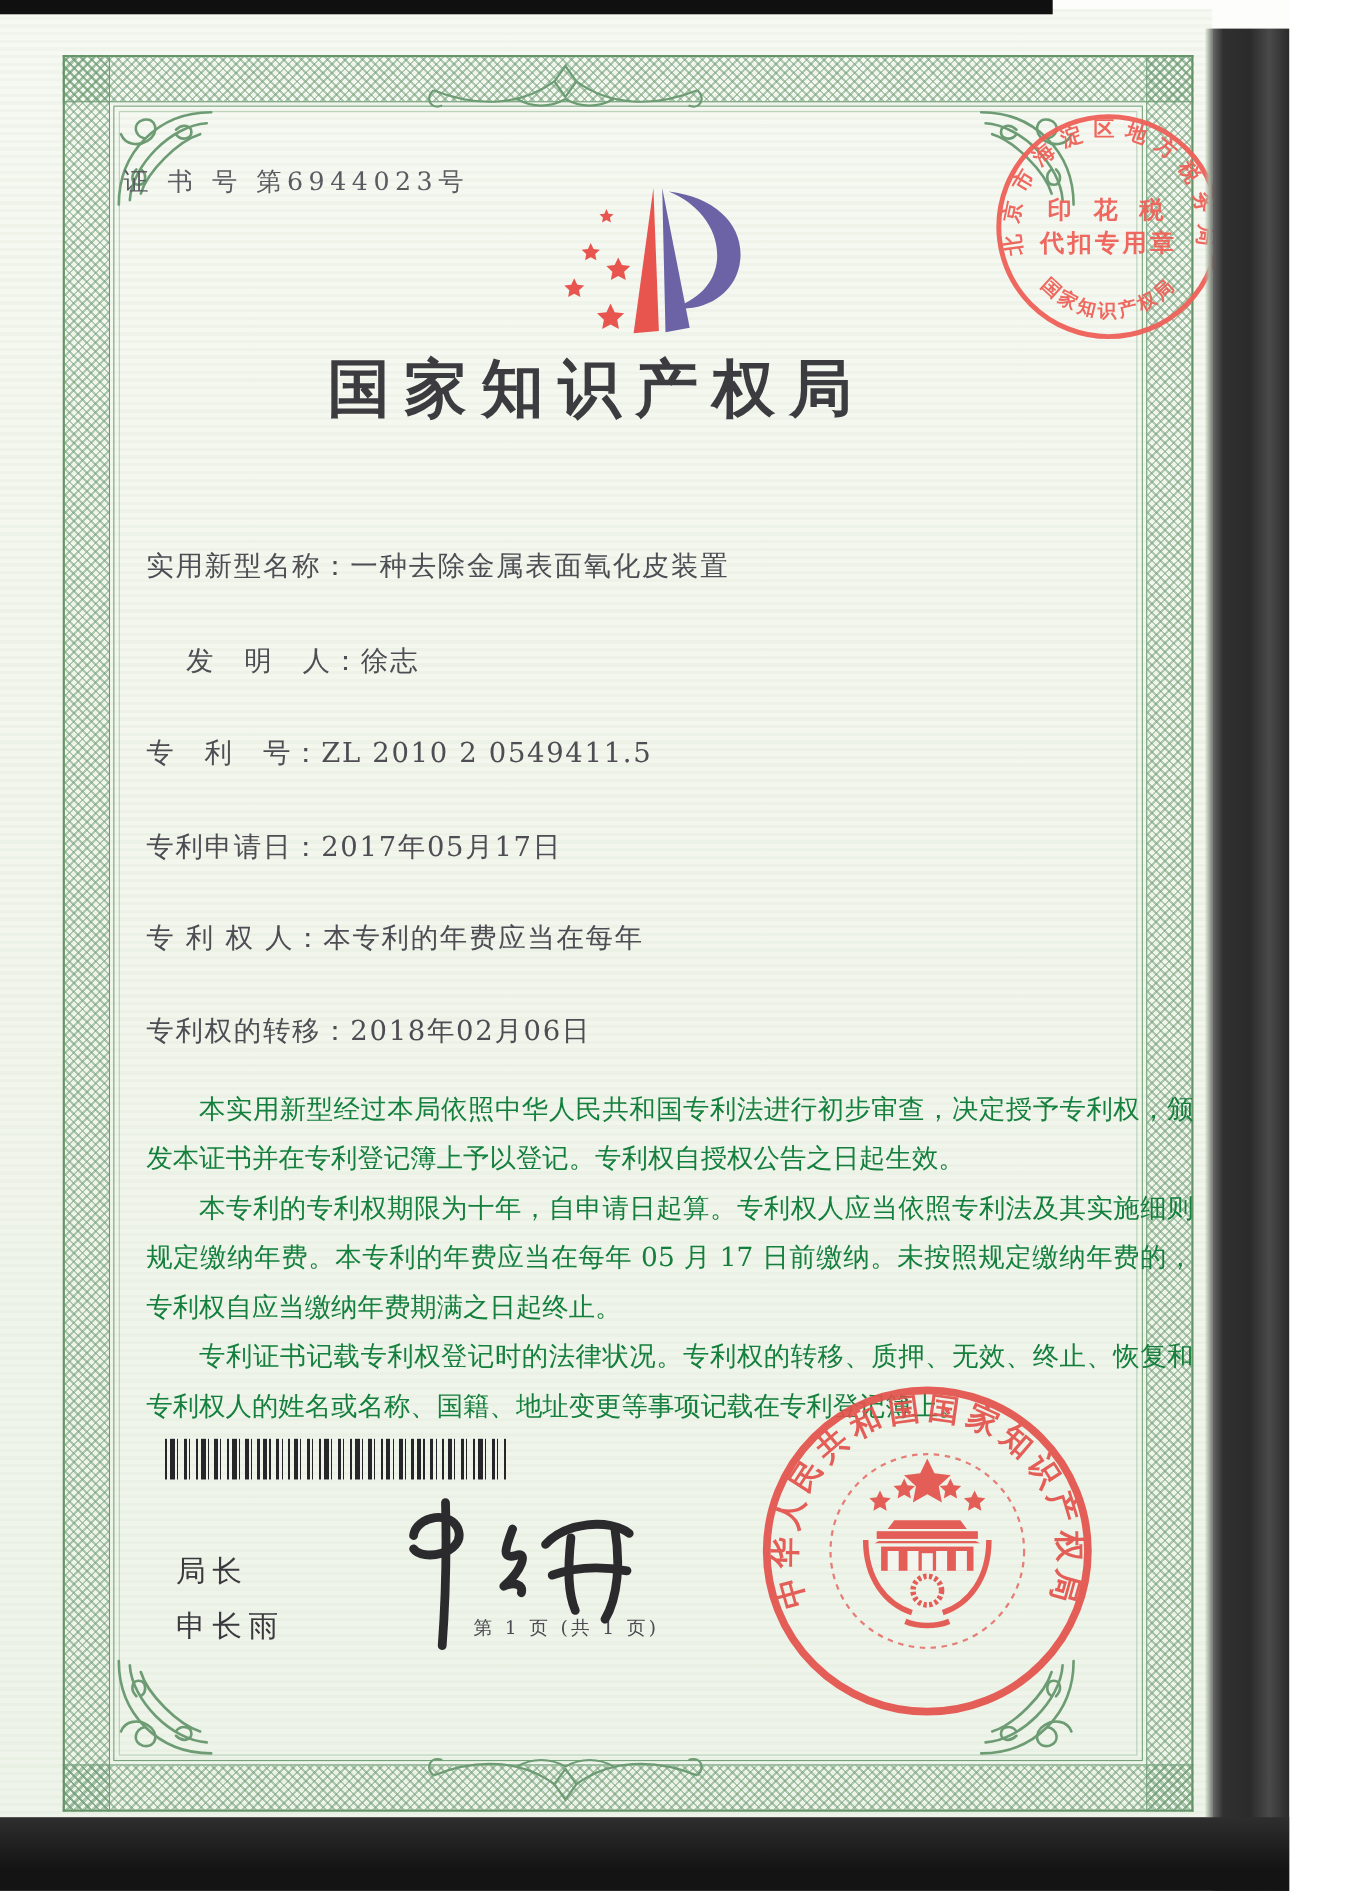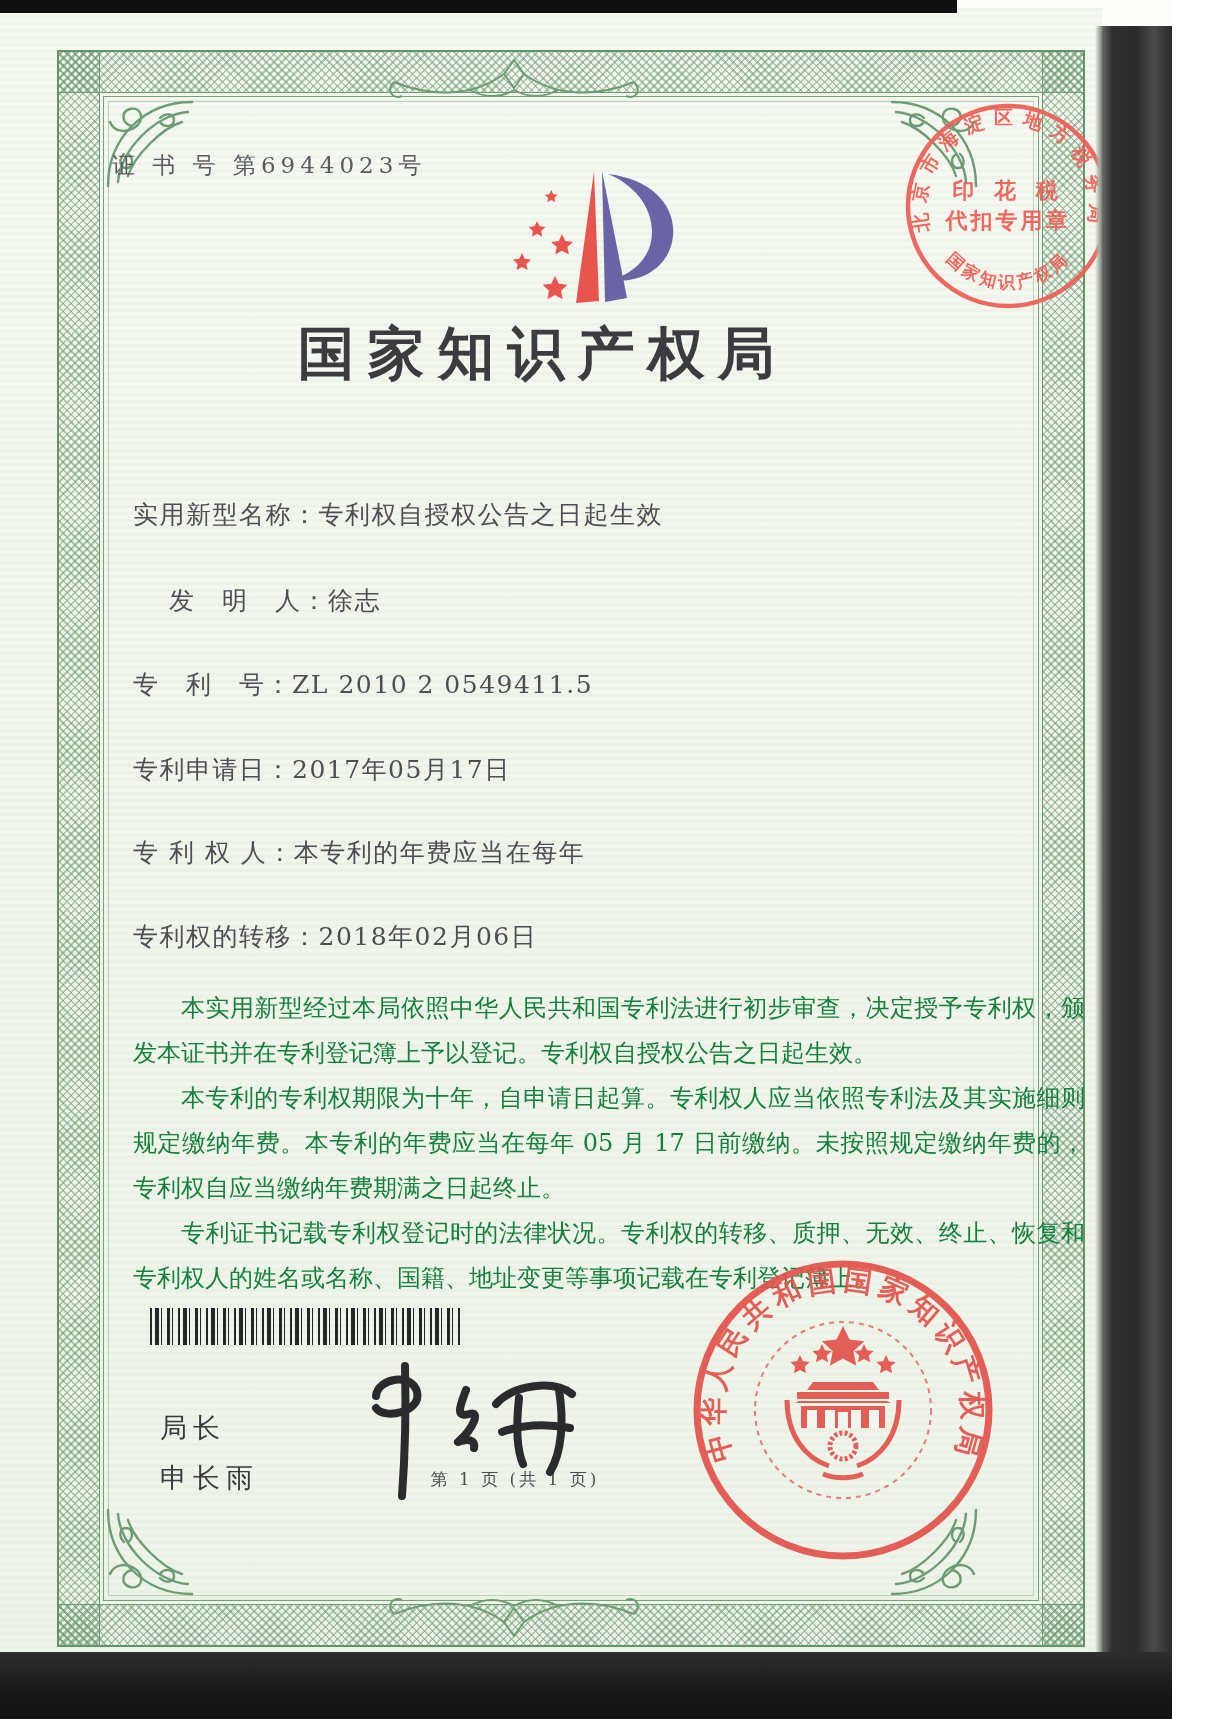--- a/index.html
+++ b/index.html
@@ -162,21 +162,21 @@
     </text>
     <text x="108" y="100" text-anchor="middle" font-size="22" letter-spacing="6" fill="#ee6158" font-weight="bold">印 花 税</text>
     <text x="108" y="130" text-anchor="middle" font-size="22" letter-spacing="3" fill="#ee6158" font-weight="bold">代扣专用章</text>
     <text font-size="17" letter-spacing="3" fill="#ee6158" font-weight="bold">
       <textPath href="#taxBottom" startOffset="50%" text-anchor="middle">国家知识产权局</textPath>
     </text>
   </svg>
 
   <div class="title">国家知识产权局</div>
 
-  <div class="field f0"><span>实用新型名称：</span><span>专利权自授权公告之日起生效</span></div>
+  <div class="field f0"><span>实用新型名称：</span><span>一种去除金属表面氧化皮装置</span></div>
   <div class="field f1"><span>发　明　人：</span><span>徐志</span></div>
   <div class="field f2"><span>专　利　号：</span><span>ZL 2010 2 0549411.5</span></div>
   <div class="field f3"><span>专利申请日：</span><span>2017年05月17日</span></div>
   <div class="field f4"><span>专 利 权 人：</span><span>本专利的年费应当在每年</span></div>
   <div class="field f5"><span>专利权的转移：</span><span>2018年02月06日</span></div>
 
   <div class="body-text">
     <p>本实用新型经过本局依照中华人民共和国专利法进行初步审查，决定授予专利权，颁发本证书并在专利登记簿上予以登记。专利权自授权公告之日起生效。</p>
     <p>本专利的专利权期限为十年，自申请日起算。专利权人应当依照专利法及其实施细则规定缴纳年费。本专利的年费应当在每年 05 月 17 日前缴纳。未按照规定缴纳年费的，专利权自应当缴纳年费期满之日起终止。</p>
     <p>专利证书记载专利权登记时的法律状况。专利权的转移、质押、无效、终止、恢复和专利权人的姓名或名称、国籍、地址变更等事项记载在专利登记簿上。</p>

